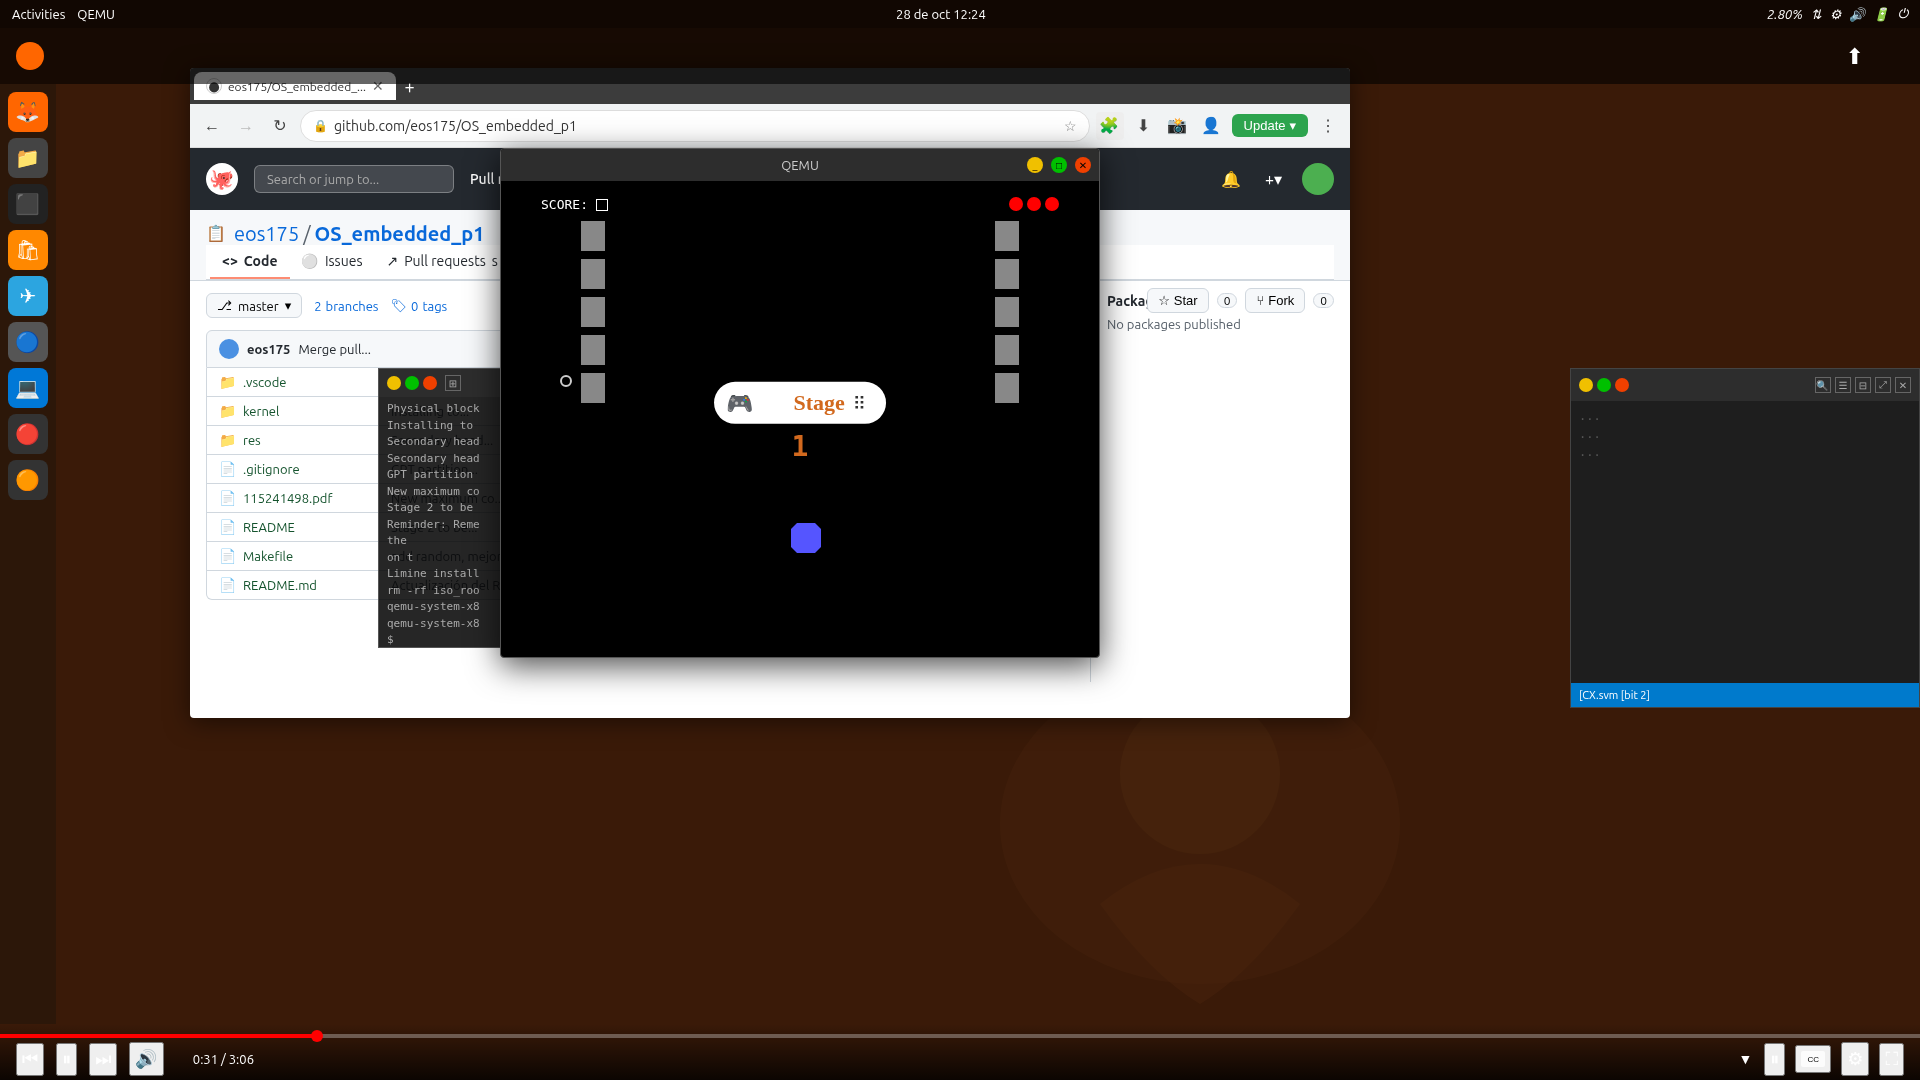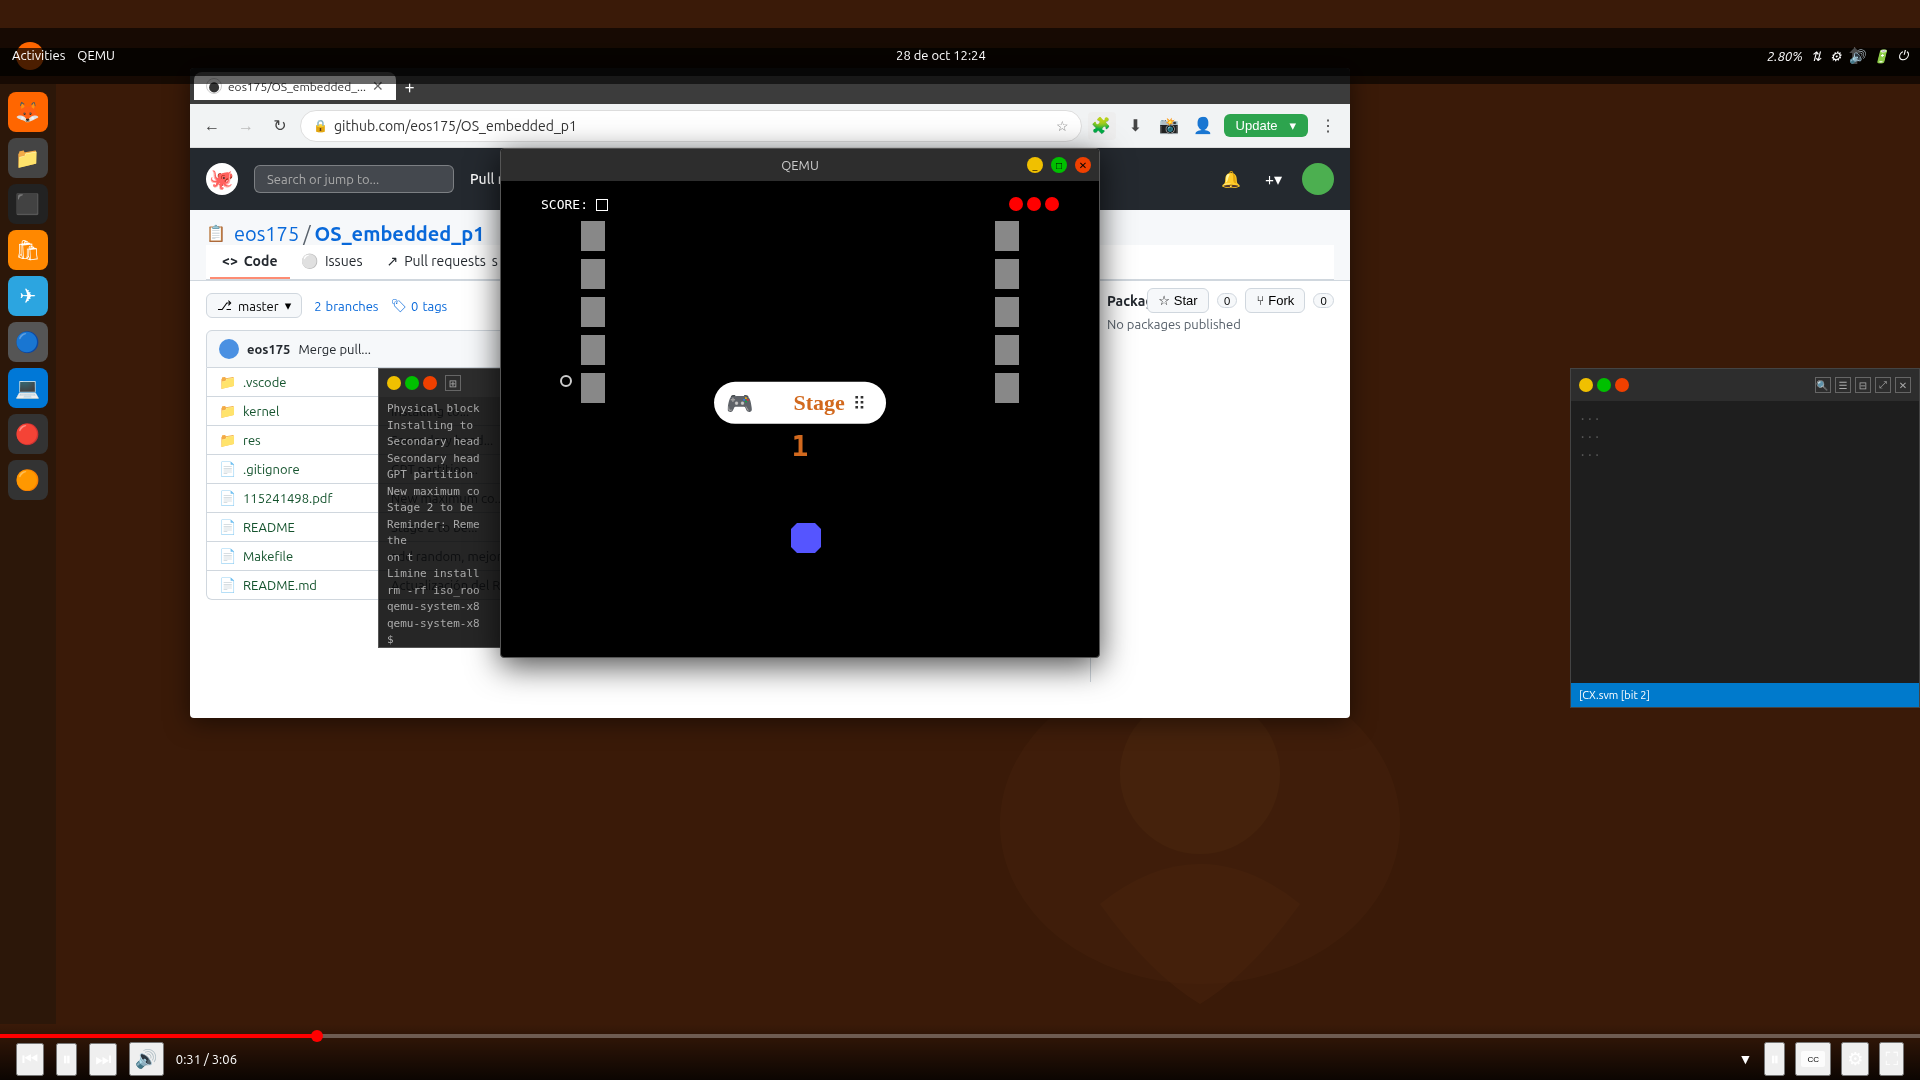--- a/index.html
+++ b/index.html
@@ -11,28 +11,27 @@
       font-family: 'Ubuntu', Arial, sans-serif;
       position: relative;
     }
 
     
     #system-bar {
       width: 100%;
       height: 28px;
       background: rgba(0,0,0,0.7);
       display: flex;
-      align-items: flex-start;
+      align-items: center;
       justify-content: space-between;
       padding: 0 12px;
       position: absolute;
       top: 0;
       left: 0;
       z-index: 100;
-      margin-top: 48px;
     }
     #system-bar .left { display: flex; align-items: center; gap: 12px; color: #fff; font-size: 13px; }
     #system-bar .center { color: #fff; font-size: 13px; }
     #system-bar .right { display: flex; align-items: center; gap: 8px; color: #fff; font-size: 13px; font-style: italic; }
 
     
     #video-title-bar {
       position: absolute;
       top: 28px;
       left: 0;
@@ -559,23 +558,23 @@
       left: 16.5%;
       transform: translateX(-50%);
     }
     #controls-row {
       display: flex;
       align-items: center;
       padding: 4px 16px;
       gap: 12px;
     }
     .ctrl-btn { color: #fff; font-size: 18px; cursor: pointer; padding: 4px; }
-    .time-display { color: #fff; font-size: 13px; }
+    .time-display { color: #fff; font-size: 13px; margin-left: 17px; }
     .ctrl-spacer { flex: 1; }
-    .ctrl-right { display: flex; gap: 10px; }
+    .ctrl-right { display: flex; align-items: center; gap: 10px; }
     .captions-icon { width: 24px; height: 16px; background: rgba(255,255,255,0.8); border-radius: 2px; display: flex; align-items: center; justify-content: center; font-size: 8px; color: #000; cursor: pointer; }
 
     
     #bg-decoration {
       position: absolute;
       bottom: 56px;
       left: 50%;
       transform: translateX(-10%);
       width: 600px;
       height: 400px;
@@ -598,21 +597,21 @@
     .update-btn {
       background: #2da44e;
       color: #fff;
       border: none;
       border-radius: 6px;
       padding: 4px 12px;
       font-size: 13px;
       cursor: pointer;
       display: flex;
       align-items: center;
-      gap: 12px;
+      gap: 4px;
     }
   </style>
 </head>
 <body>
 
 <div id="system-bar">
   <div class="left">
     <span style="cursor:pointer">Activities</span>
     <span style="cursor:pointer">QEMU</span>
   </div>

